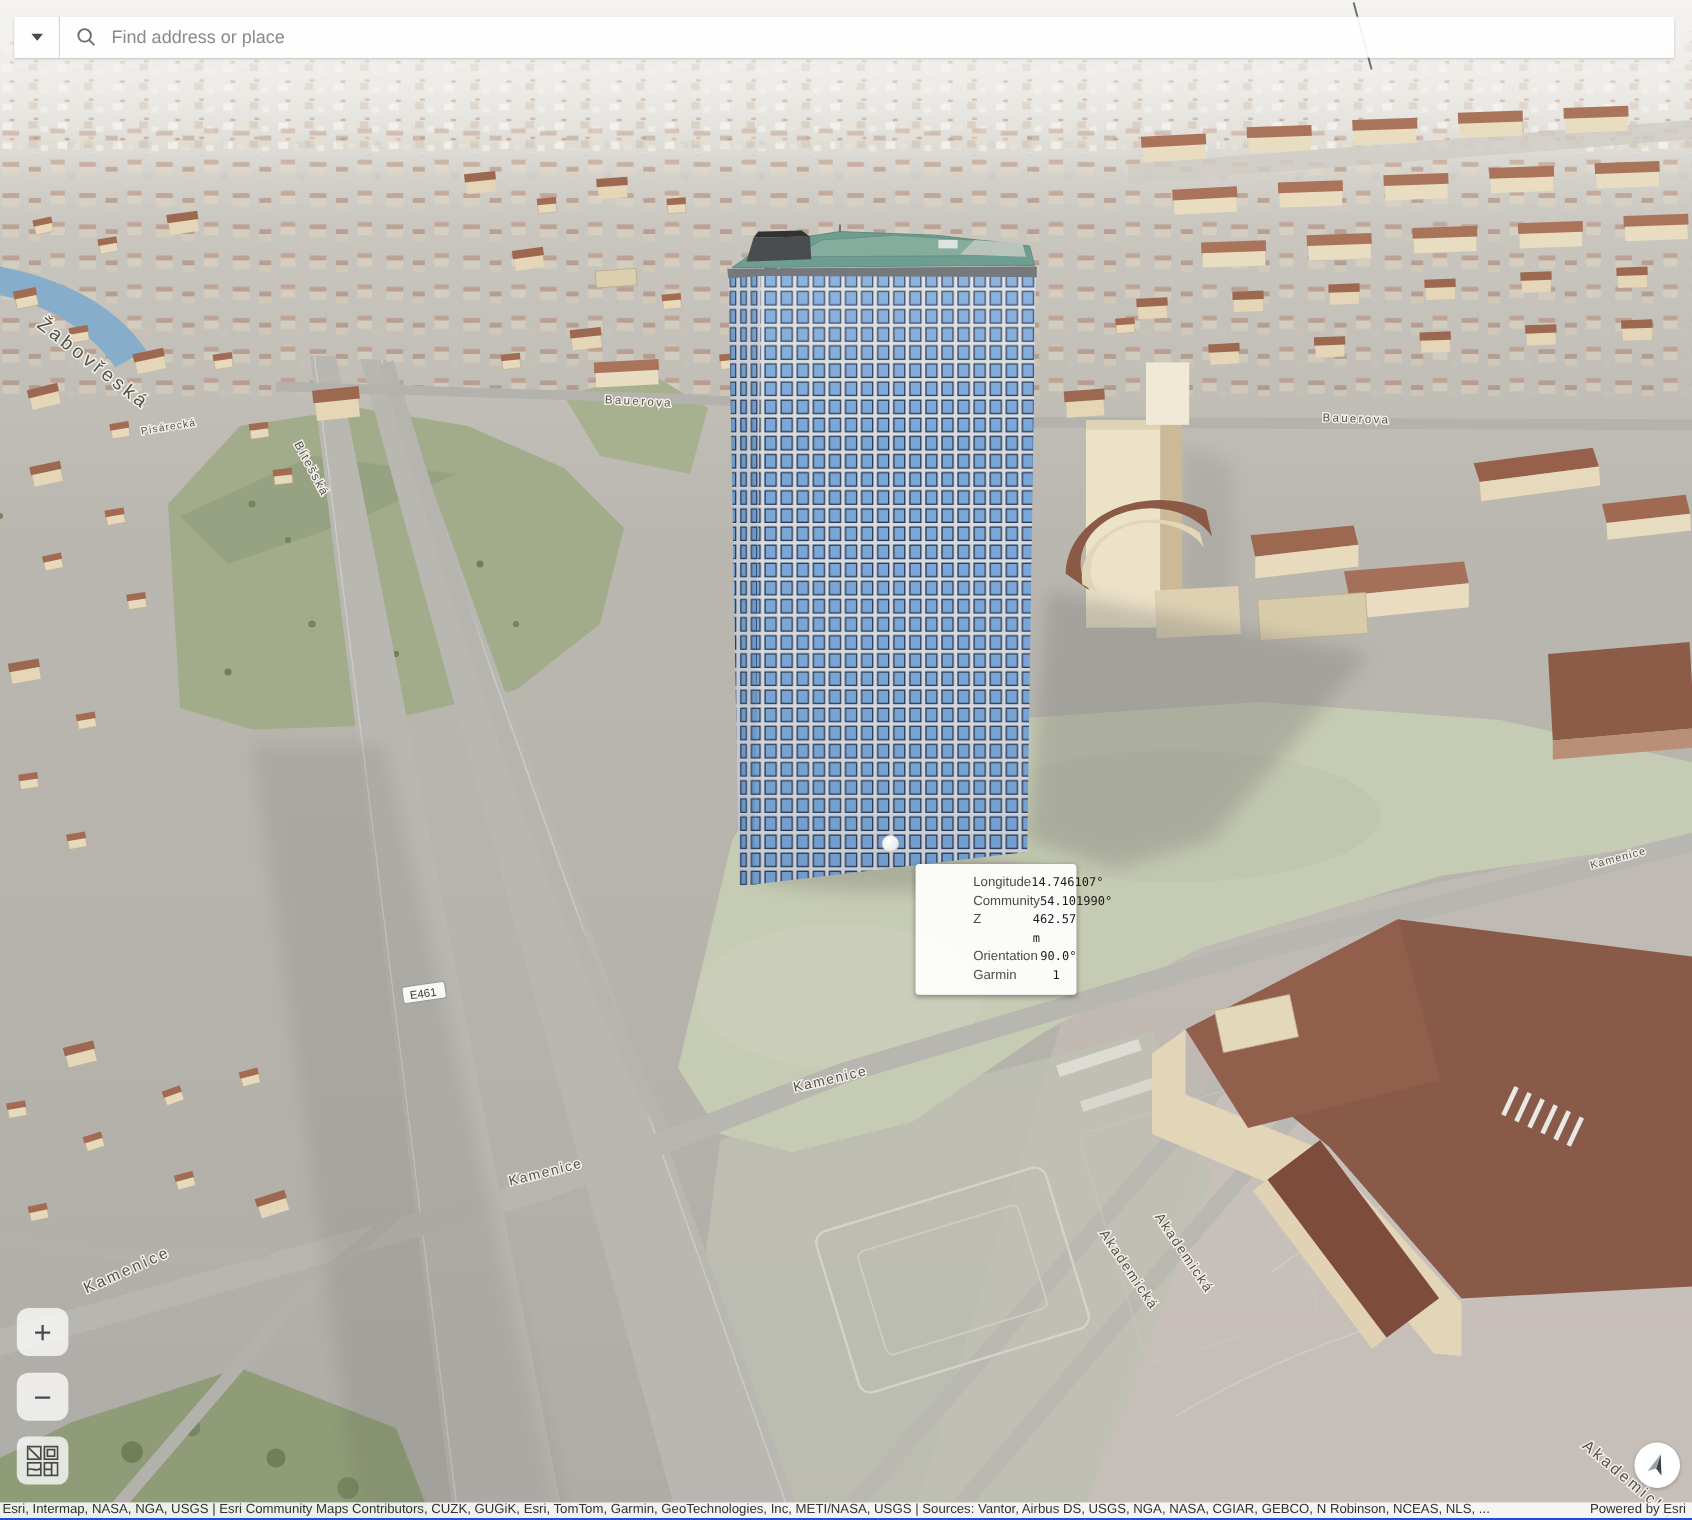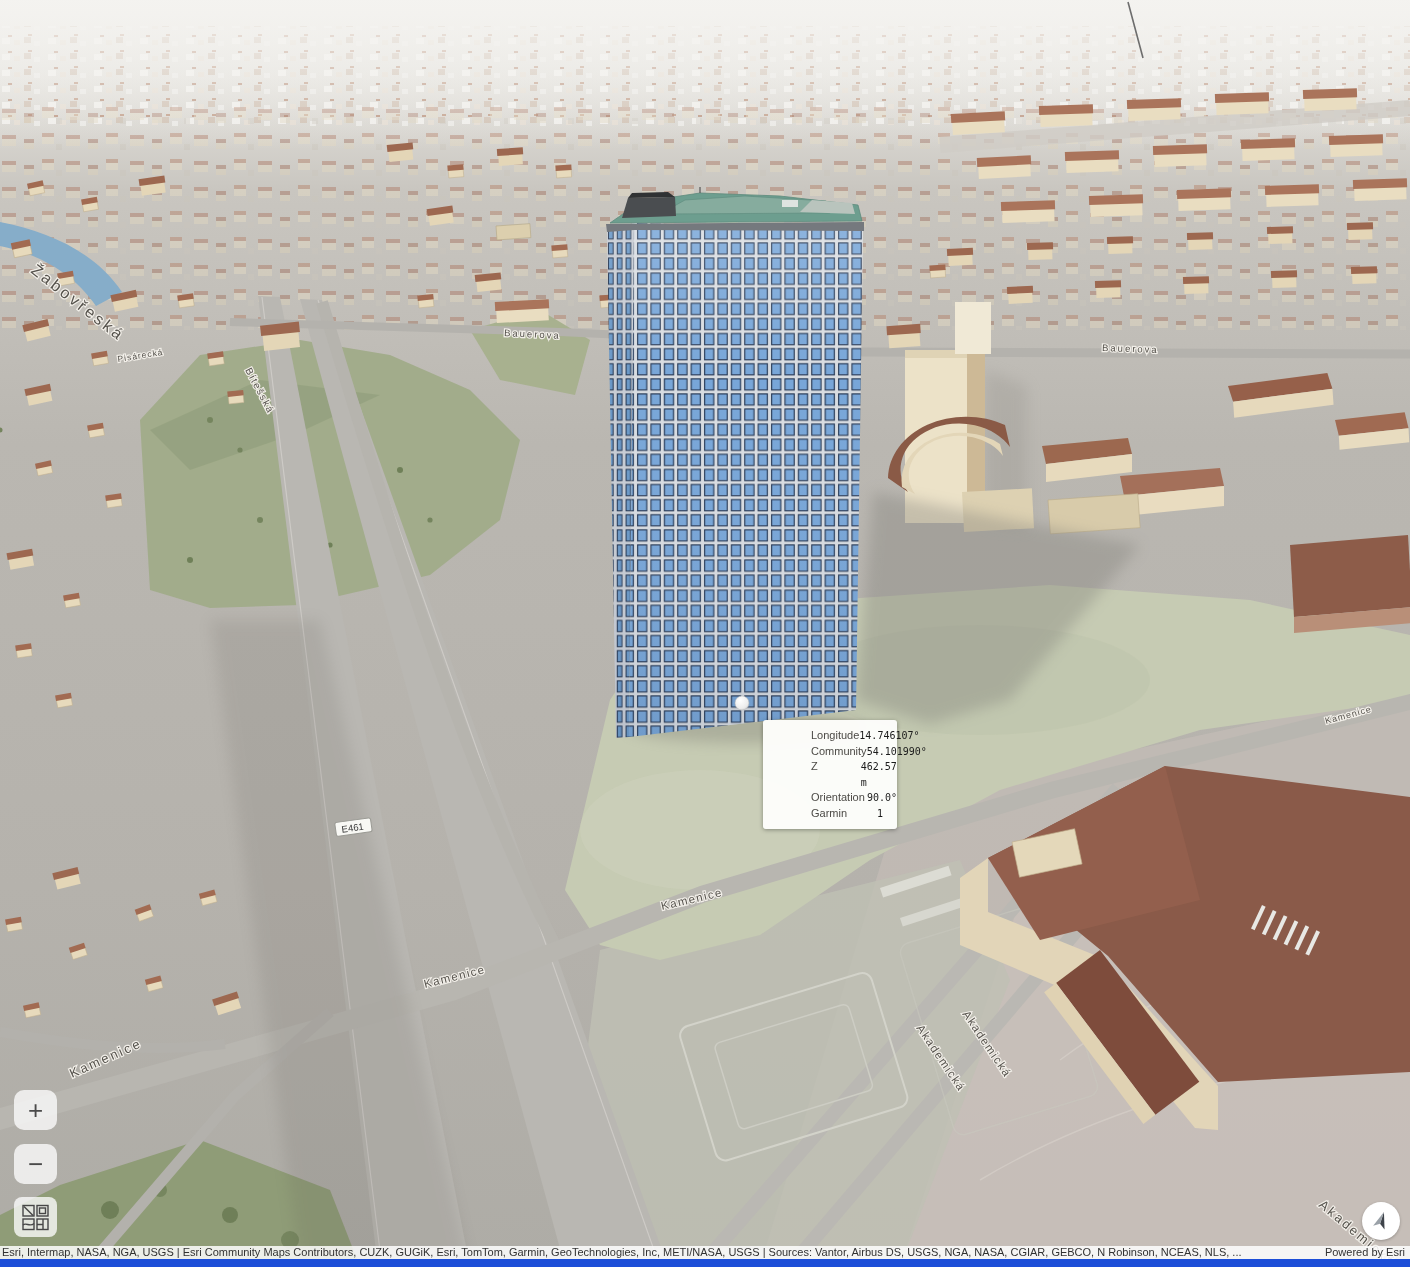--- a/index.html
+++ b/index.html
@@ -33,21 +33,21 @@
     font-size:26px;font-weight:300;line-height:38px;text-align:center;padding:0;
     font-family:"Liberation Sans",sans-serif;}
   .navbtn.zoomout{margin-top:14px;}
   .navbtn.basemap{margin-top:13px;border-radius:8px;display:flex;align-items:center;justify-content:center;}
   .compass{position:absolute;left:1362px;top:1202px;width:38px;height:38px;border:none;
     border-radius:50%;background:#fff;box-shadow:0 1px 3px rgba(0,0,0,0.25);cursor:pointer;
     display:flex;align-items:center;justify-content:center;padding:0;}
 
   
   .attribution{position:absolute;left:0;right:0;bottom:0;height:13px;
-    background:rgba(255,255,255,0.84);border-bottom:8px solid #1d4ed8;
+    background:rgba(255,255,255,0.84);border-bottom:2px solid #1d4ed8;
     display:flex;align-items:center;font-size:11px;line-height:13px;color:#323232;
     white-space:nowrap;overflow:hidden;}
   .attr-sources{flex:1;overflow:hidden;padding-left:2px;}
   .attr-powered{padding:0 5px 0 22px;}
 </style>
 </head>
 <body>
 
 <div class="stage">
 
@@ -354,20 +354,34 @@
     <text transform="translate(245,370) rotate(62)" font-size="10" letter-spacing="1.5">Bítešská</text>
     <text transform="translate(118,362) rotate(-9)" font-size="8.5" letter-spacing="1">Pisárecká</text>
     <text transform="translate(30,272) rotate(38)" font-size="16" letter-spacing="3">Žabovřeská</text>
   </g>
   <g transform="translate(340,832) rotate(-8)">
     <rect x="-4" y="-10" width="36" height="14" rx="2" fill="#f8f8f4" stroke="#9a9a94" stroke-width="1"></rect>
     <text x="2" y="1" font-family="&quot;Liberation Sans&quot;, sans-serif" font-size="9.5" fill="#3c3c3c">E461</text>
   </g>
 </svg>
 
+<div class="searchbar">
+  <button class="search-dd">
+    <svg width="10" height="7" viewBox="0 0 10 7">
+      <path d="M0,0 L10,0 L5,6 Z" fill="#4a4a4a"></path>
+    </svg>
+  </button>
+  <span class="search-mag">
+    <svg width="18" height="18" viewBox="0 0 18 18">
+      <circle cx="7.5" cy="7.5" r="5.2" fill="none" stroke="#6e6c68" stroke-width="1.6"></circle>
+      <path d="M11.4,11.4 L15.6,15.6" stroke="#6e6c68" stroke-width="1.6"></path>
+    </svg>
+  </span>
+  <input class="search-input" type="text" placeholder="Find address or place" style="">
+</div>
 
 <div class="tooltip">
   <div class="trow">
     <span class="tlabel">Longitude</span>
     <span class="tvalue">14.746107°</span>
   </div>
   <div class="trow">
     <span class="tlabel">Community</span>
     <span class="tvalue">54.101990°</span>
   </div>

